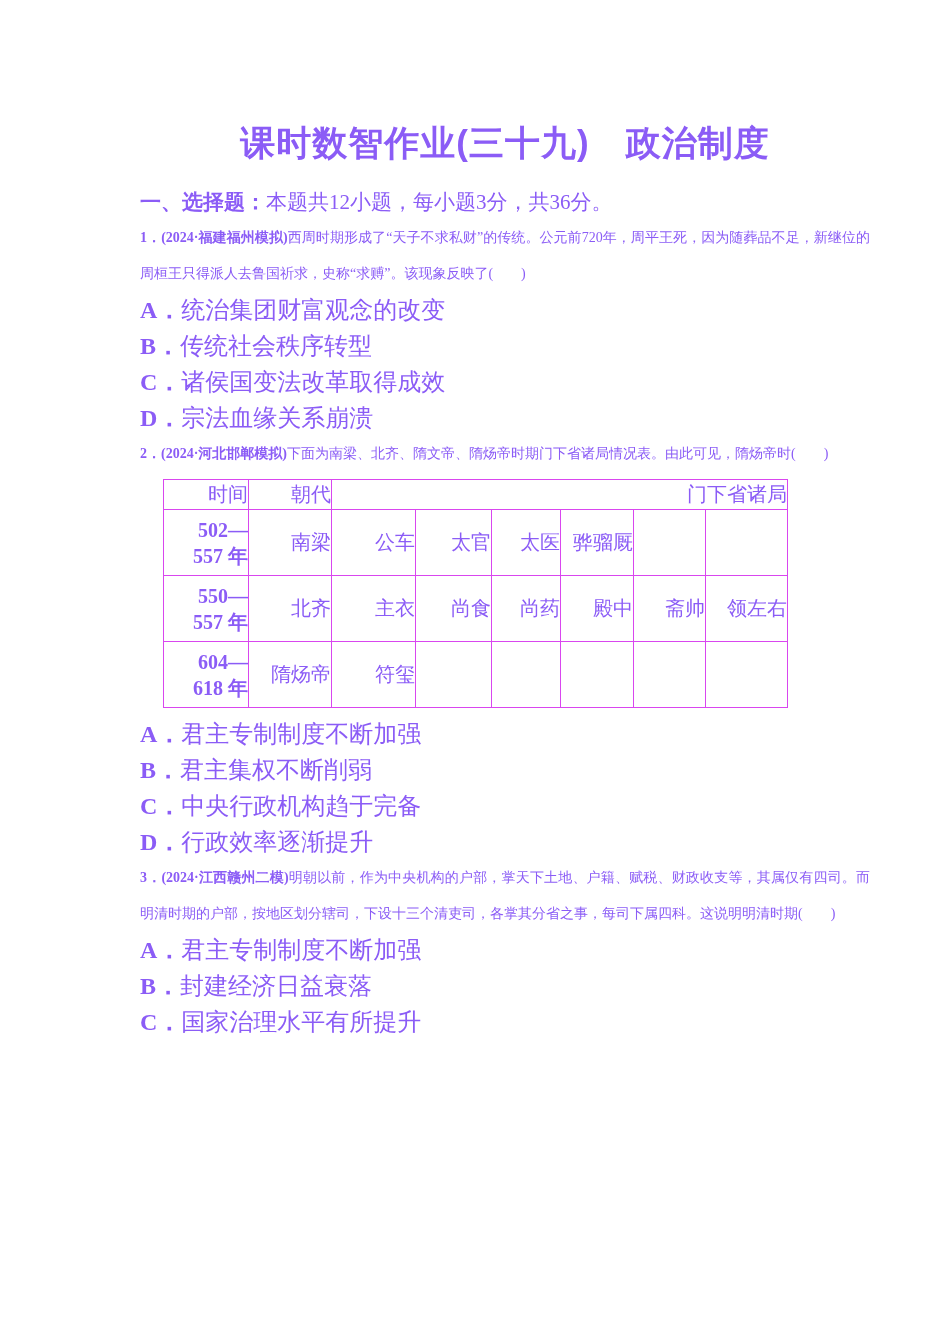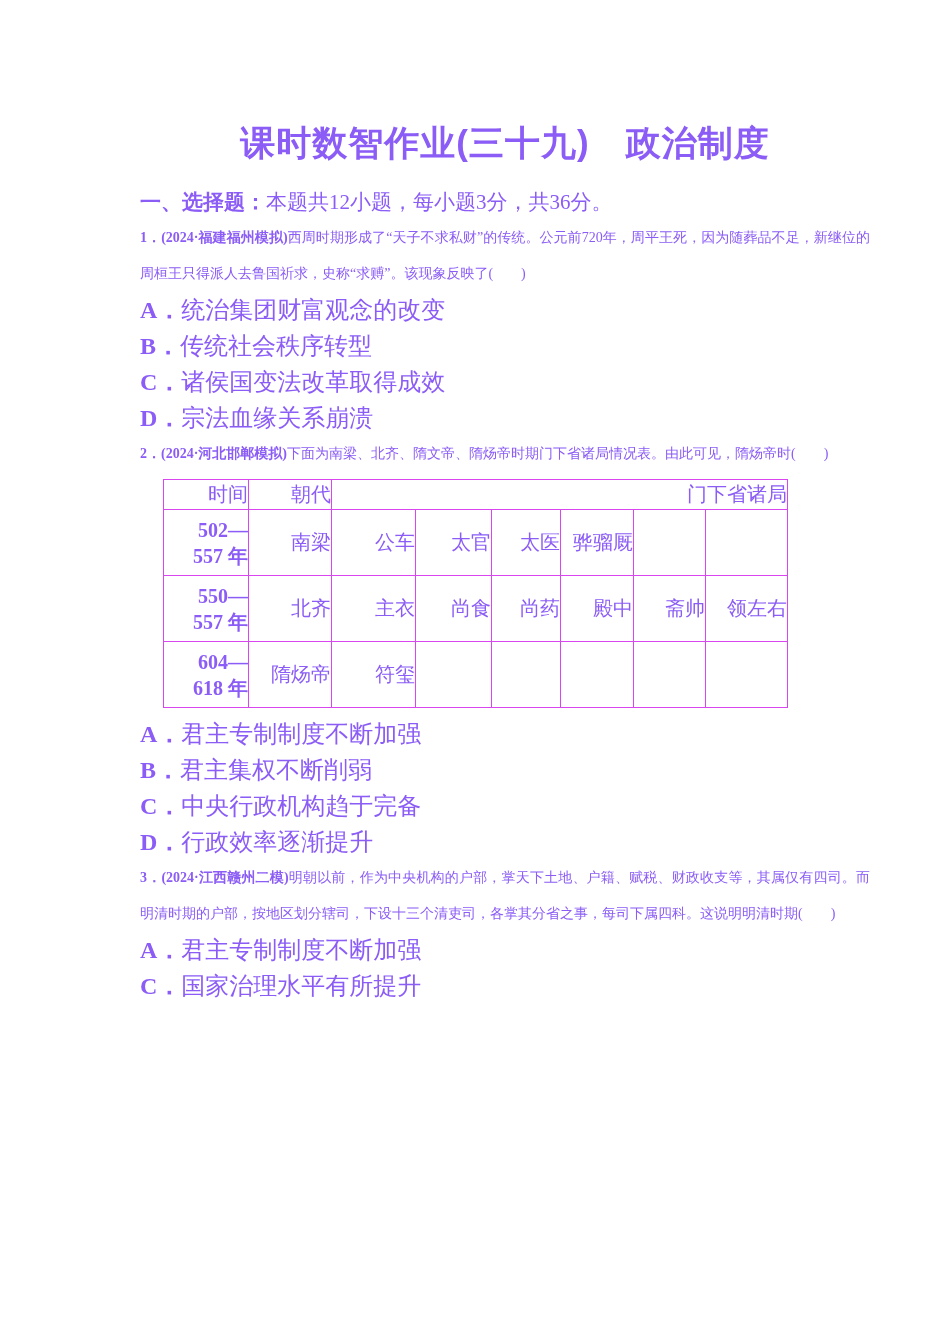--- a/index.html
+++ b/index.html
@@ -151,16 +151,17 @@
 
     <div class="option"><span class="opt-label">A．</span><span>君主专制制度不断加强</span></div>
     <div class="option"><span class="opt-label">B．</span><span>君主集权不断削弱</span></div>
     <div class="option"><span class="opt-label">C．</span><span>中央行政机构趋于完备</span></div>
     <div class="option"><span class="opt-label">D．</span><span>行政效率逐渐提升</span></div>
   </div>
 
   <div class="question">
     <p class="stem"><span class="qnum">3．</span><span class="qsource">(2024·江西赣州二模)</span><span>明朝以前，作为中央机构的户部，掌天下土地、户籍、赋税、财政收支等，其属仅有四司。而明清时期的户部，按地区划分辖司，下设十三个清吏司，各掌其分省之事，每司下属四科。这说明明清时期(　　)</span></p>
     <div class="option"><span class="opt-label">A．</span><span>君主专制制度不断加强</span></div>
+    <div class="option"><span class="opt-label">B．</span><span>封建经济日益衰落</span></div>
     <div class="option"><span class="opt-label">C．</span><span>国家治理水平有所提升</span></div>
   </div>
 
 </div>
 
 </body></html>

